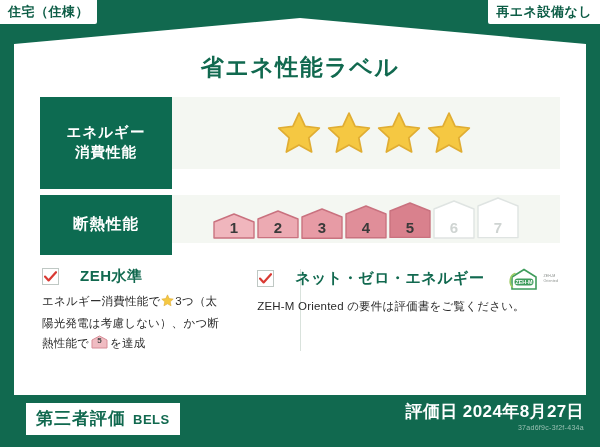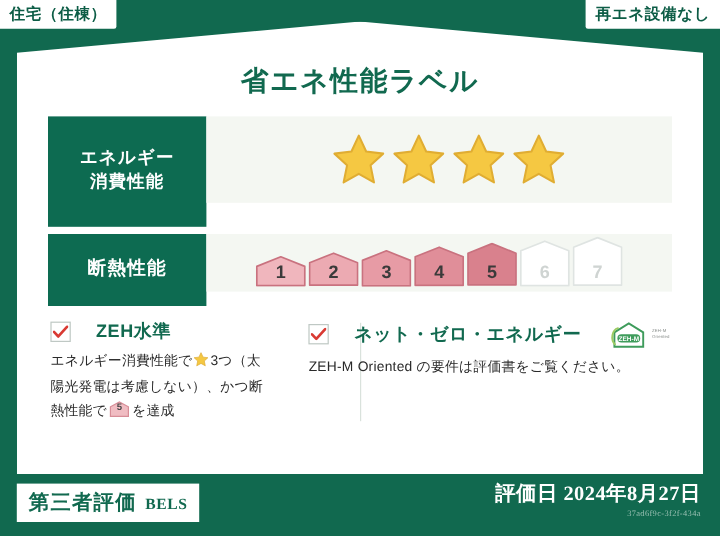--- a/index.html
+++ b/index.html
@@ -233,24 +233,23 @@
     align-items: flex-end;
     justify-content: center;
     font-size: 8px;
     color: #4a4a4a;
     padding-bottom: 1px;
   }
 
   
   .footer {
     position: absolute;
-    left: 0; right: 0; bottom: 0;
+    left: 12px; right: 0; bottom: 0;
     height: 52px;
     z-index: 5;
-    font-family: Liberation Serif, serif;
   }
   .bels-box {
     position: absolute;
     left: 14px;
     top: 8px;
     background: #ffffff;
     padding: 4px 10px 5px 10px;
     display: flex;
     align-items: baseline;
     gap: 7px;

